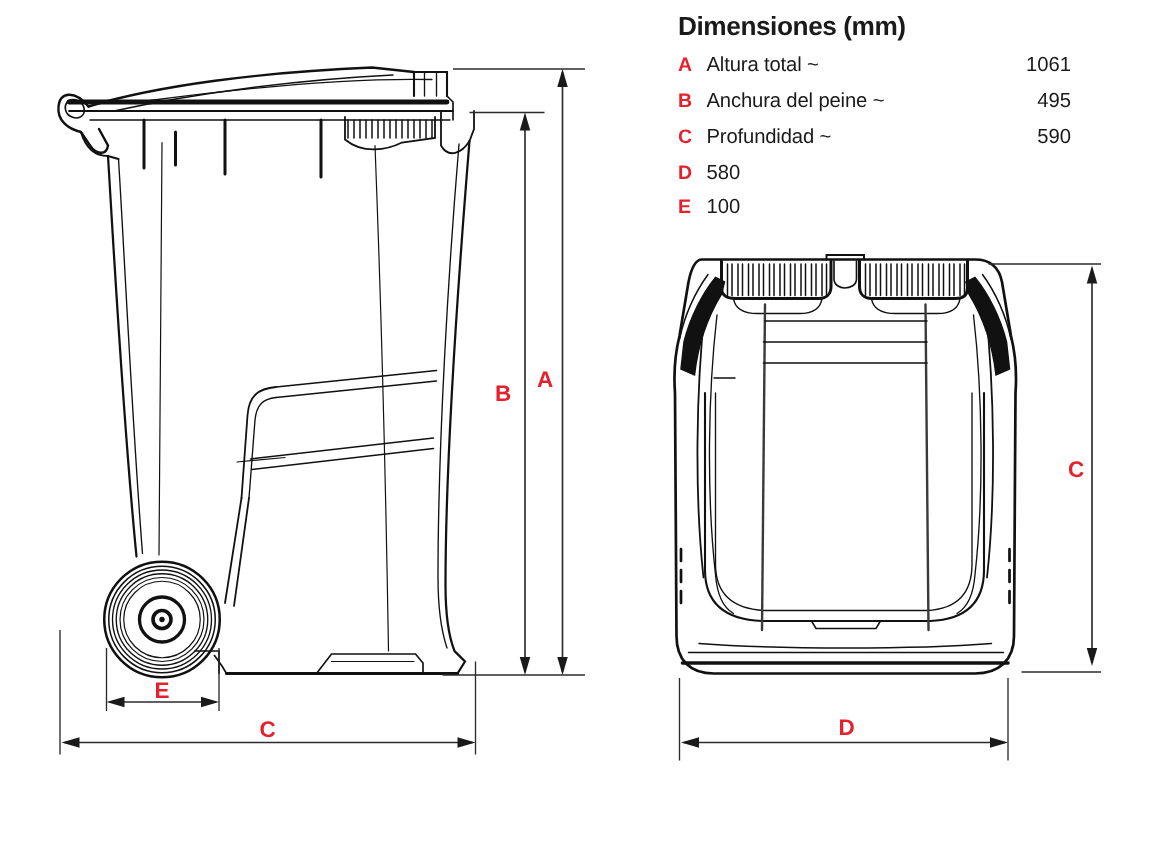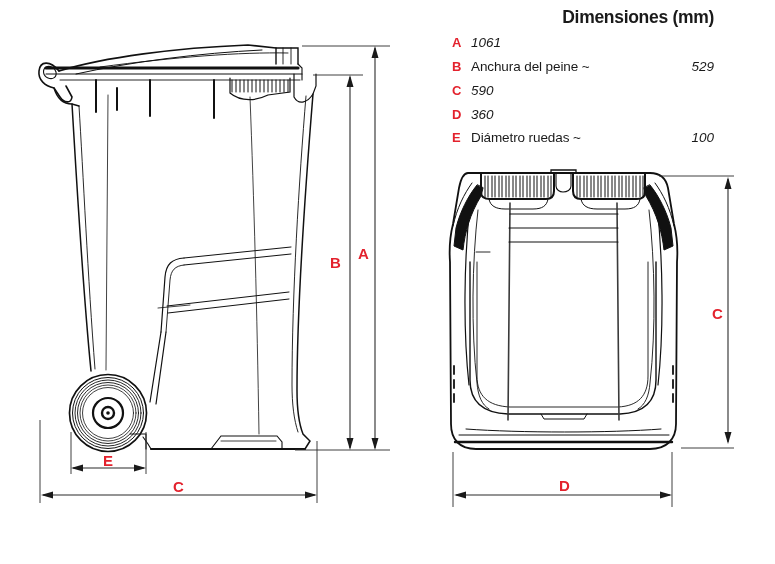--- a/index.html
+++ b/index.html
@@ -6,27 +6,27 @@
   * { margin:0; padding:0; box-sizing:border-box; }
   html,body { background:#fff; }
   #screen {
     position:relative; width:775px; height:564px; background:#fff;
     font-family:"Liberation Sans", sans-serif; overflow:hidden;
   }
   #lineart { position:absolute; left:0; top:0; }
   .dim-table { position:absolute; left:452px; top:8px; width:262px; }
   .dim-title {
     font-size:17.5px; font-weight:700; color:var(--ink);
-    letter-spacing:-0.3px; line-height:1.1;text-align:right;
+    letter-spacing:-0.3px; line-height:1.1;
   }
   .dim-rows { margin-top:8px; }
   .dim-row { display:flex; align-items:baseline; height:23.8px; font-size:13.5px; color:var(--ink); }
   .dim-key { width:19px; font-weight:700; color:var(--accent); font-size:13px; }
   .dim-label { flex:1; letter-spacing:-0.1px; }
-  .dim-value { text-align:center;font-style:italic; }
+  .dim-value { text-align:center; }
   .marker { position:absolute; font-size:15px; font-weight:700; color:var(--accent); line-height:1; }
   .m-a { left:358px; top:246px; } .m-b { left:330px; top:255px; }
   .m-cs { left:173px; top:479px; } .m-e { left:103px; top:453px; }
   .m-cf { left:712px; top:306px; } .m-d { left:559px; top:478px; }
 </style>
 </head>
 <body>
 
 <div id="screen">
 
@@ -198,36 +198,37 @@
   <span class="marker m-cs">C</span>
   <span class="marker m-e">E</span>
   <span class="marker m-cf">C</span>
   <span class="marker m-d">D</span>
 
   <div class="dim-table">
     <div class="dim-title">Dimensiones (mm)</div>
     <div class="dim-rows">
       <div class="dim-row">
         <span class="dim-key">A</span>
+        <span class="dim-label">Altura total ~</span>
         <span class="dim-value">1061</span>
       </div>
       <div class="dim-row">
         <span class="dim-key">B</span>
         <span class="dim-label">Anchura del peine ~</span>
-        <span class="dim-value">529</span>
+        <span class="dim-value">495</span>
       </div>
       <div class="dim-row">
         <span class="dim-key">C</span>
+        <span class="dim-label">Profundidad ~</span>
         <span class="dim-value">590</span>
       </div>
       <div class="dim-row">
         <span class="dim-key">D</span>
-        <span class="dim-value">360</span>
+        <span class="dim-value">580</span>
       </div>
       <div class="dim-row">
         <span class="dim-key">E</span>
-        <span class="dim-label">Diámetro ruedas ~</span>
         <span class="dim-value">100</span>
       </div>
     </div>
   </div>
 
 </div>
 
 </body></html>

